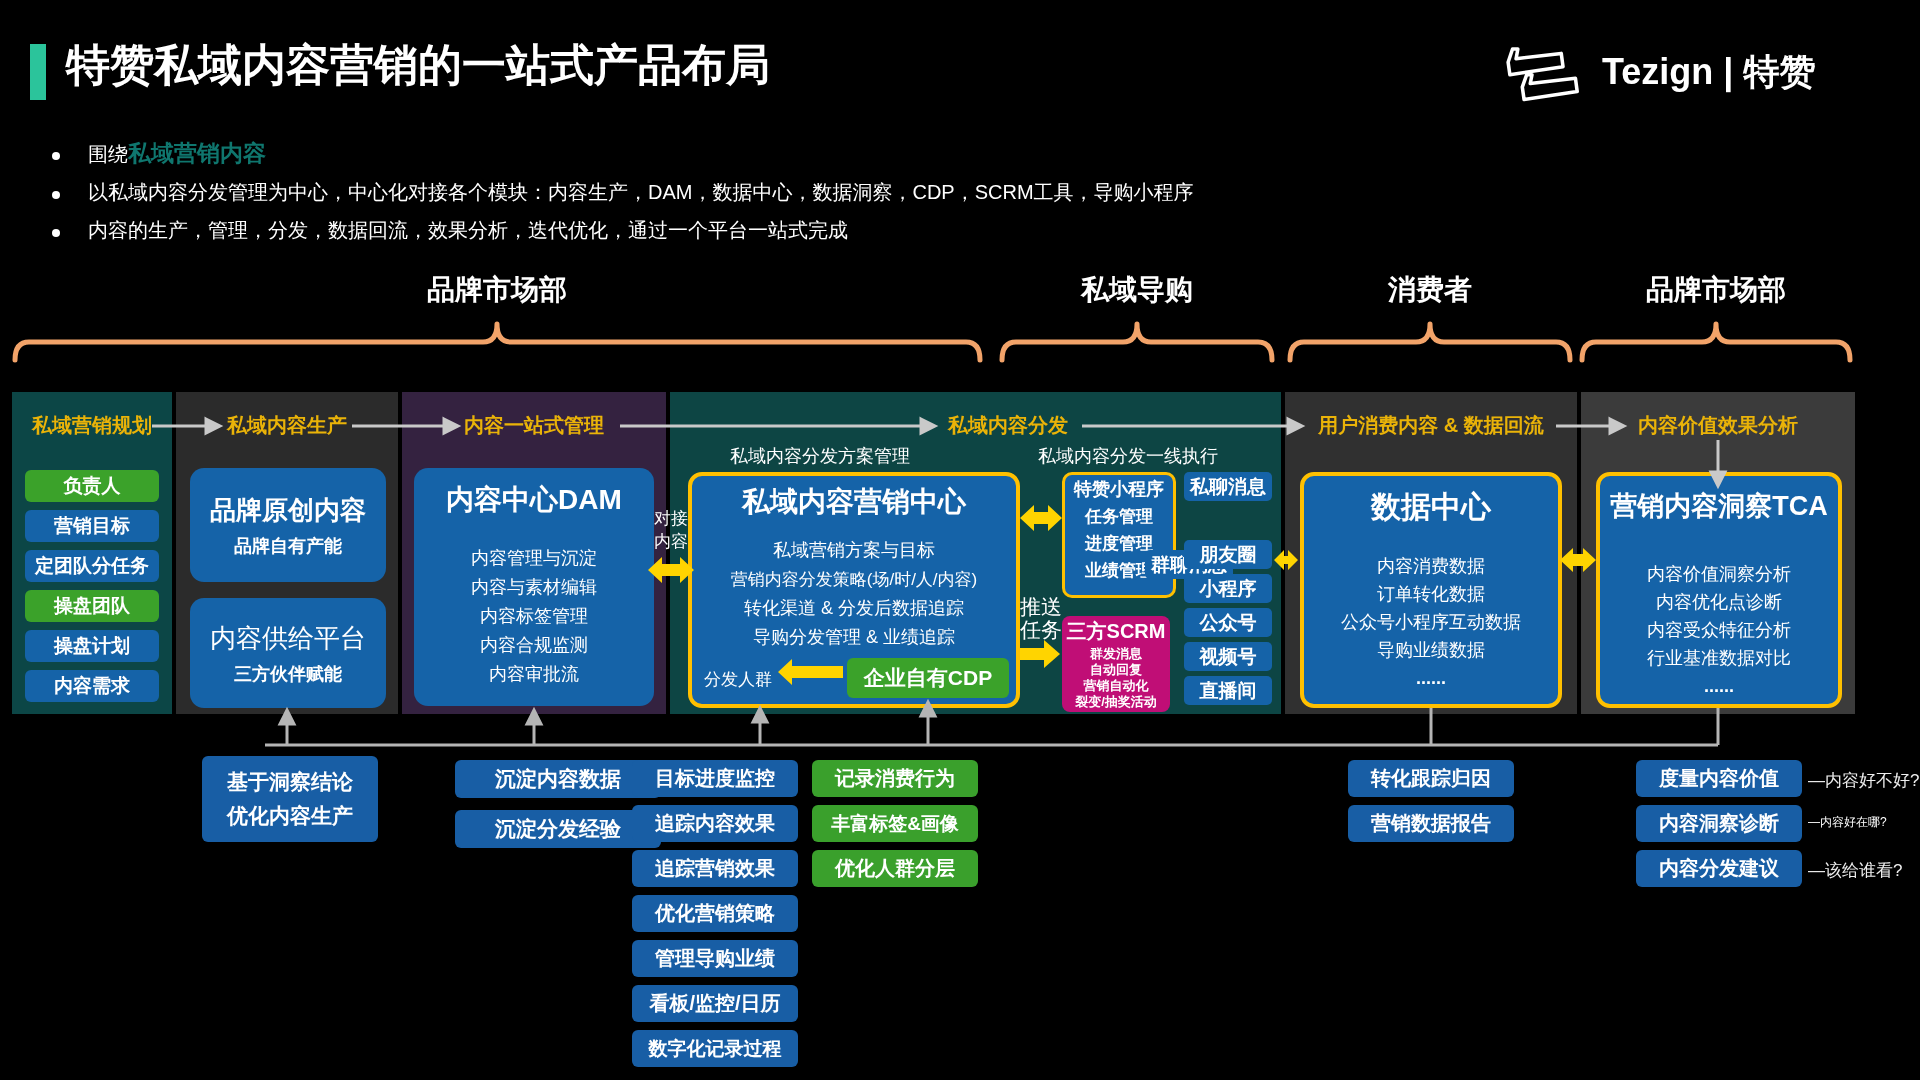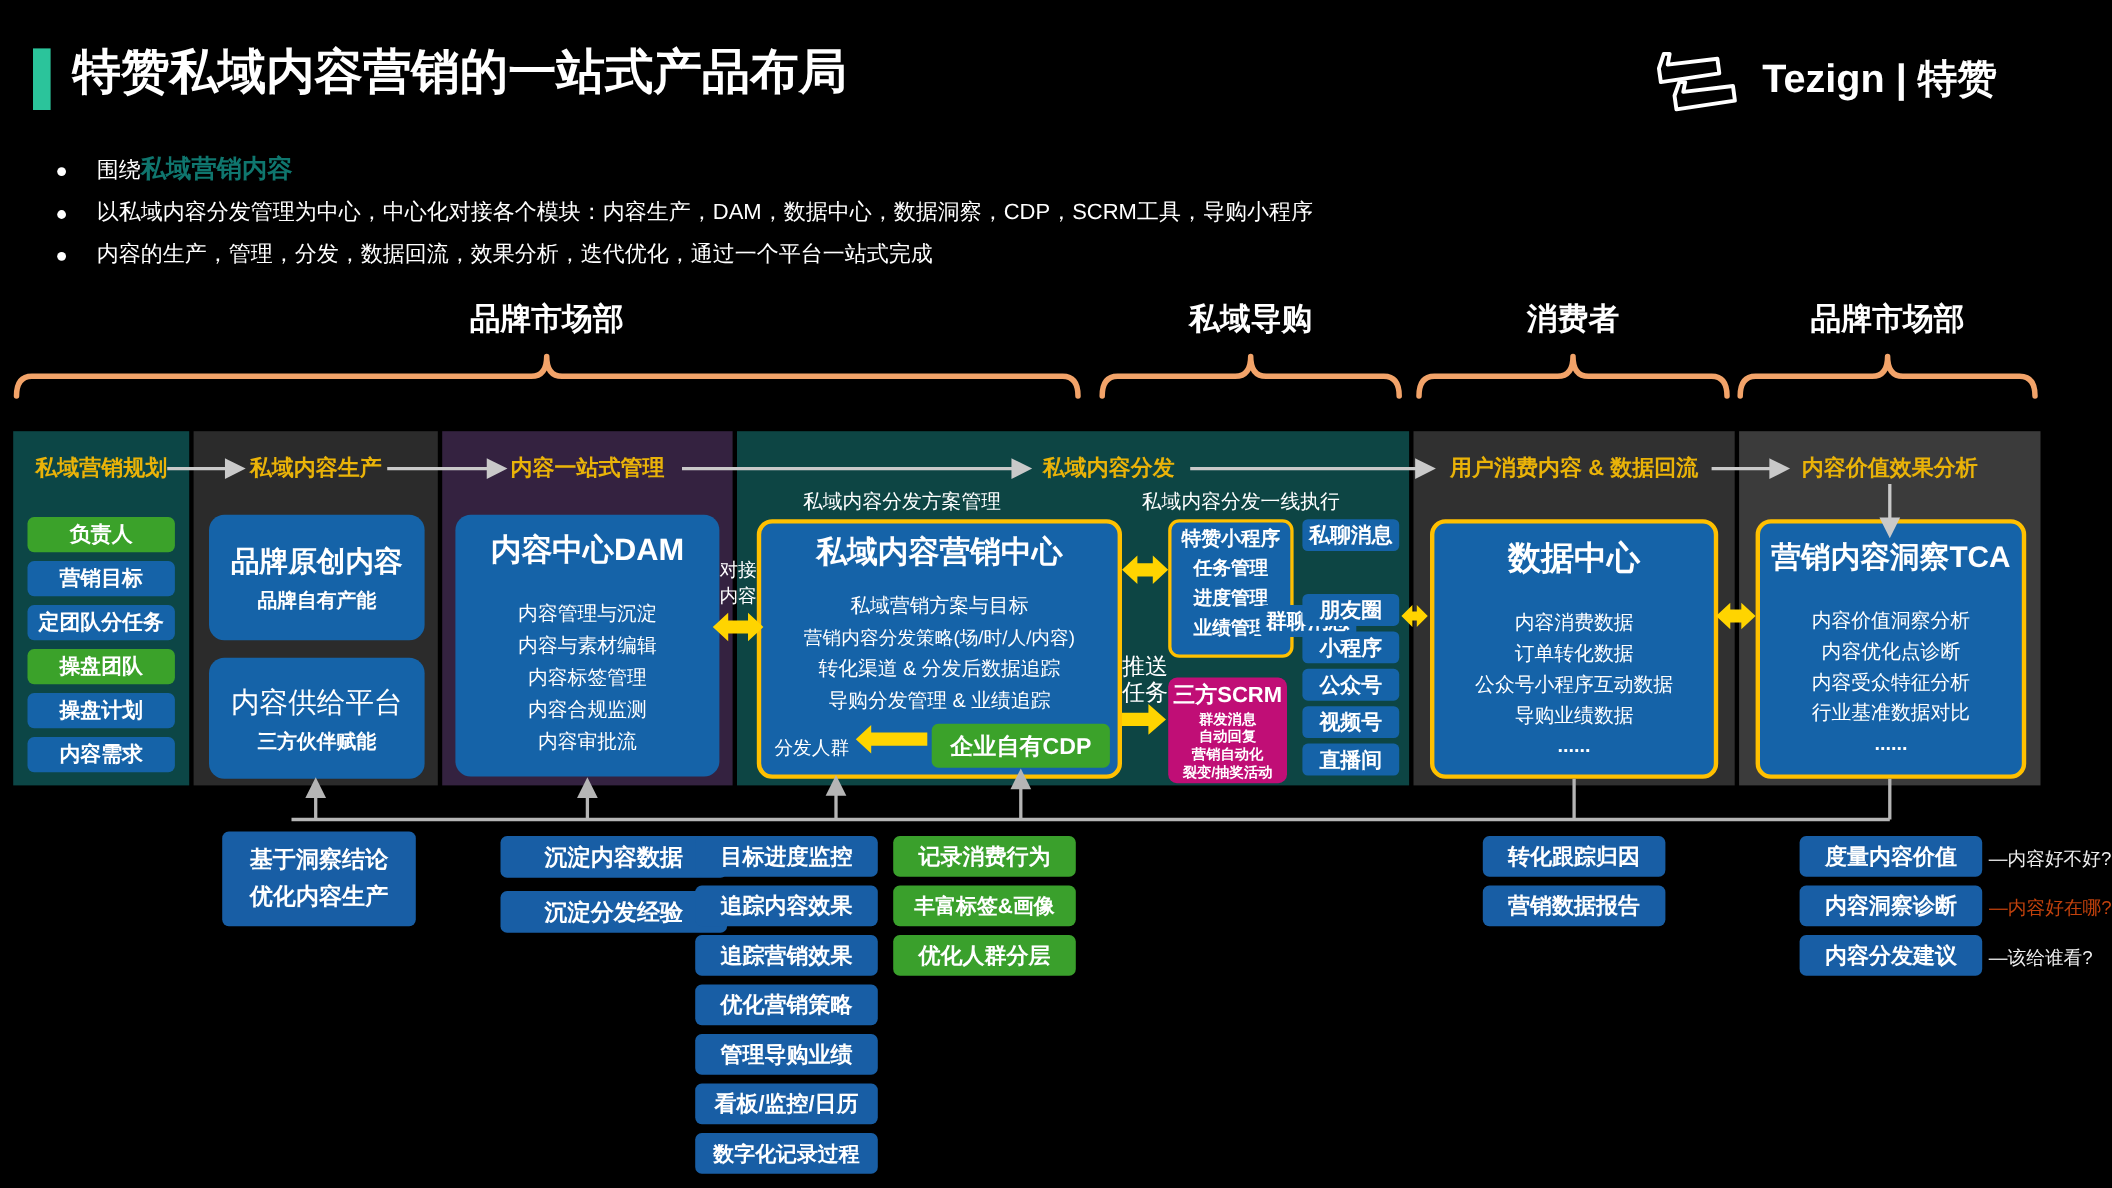--- a/index.html
+++ b/index.html
@@ -149,21 +149,21 @@
       <div style="line-height:28px;">内容消费数据</div>
       <div style="line-height:28px;">订单转化数据</div>
       <div style="line-height:28px;">公众号小程序互动数据</div>
       <div style="line-height:28px;">导购业绩数据</div>
       <div style="line-height:28px;font-weight:bold;">......</div>
     </div>
   </div>
 
   <div class="abs bigbox goldborder" style="left:1596px;top:472px;width:238px;height:228px;">
     <div class="ctr" style="height:60px;font-size:27px;font-weight:bold;">营销内容洞察TCA</div>
-    <div class="itemlist" style="margin-top:14px;">
+    <div class="itemlist" style="margin-top:24px;">
       <div style="line-height:28px;">内容价值洞察分析</div>
       <div style="line-height:28px;">内容优化点诊断</div>
       <div style="line-height:28px;">内容受众特征分析</div>
       <div style="line-height:28px;">行业基准数据对比</div>
       <div style="line-height:28px;font-weight:bold;">......</div>
     </div>
   </div>
 
   <div class="abs note prewrap" style="left:202px;top:756px;width:176px;height:86px;font-size:21px;line-height:34px;">基于洞察结论
 优化内容生产</div>
@@ -184,21 +184,21 @@
   <div class="abs note green" style="left:812px;top:850px;width:166px;height:37px;">优化人群分层</div>
 
   <div class="abs note" style="left:1348px;top:760px;width:166px;height:37px;">转化跟踪归因</div>
   <div class="abs note" style="left:1348px;top:805px;width:166px;height:37px;">营销数据报告</div>
 
   <div class="abs note" style="left:1636px;top:760px;width:166px;height:37px;">度量内容价值</div>
   <div class="abs note" style="left:1636px;top:805px;width:166px;height:37px;">内容洞察诊断</div>
   <div class="abs note" style="left:1636px;top:850px;width:166px;height:37px;">内容分发建议</div>
 
   <div class="abs" style="left:1808px;top:769px;width:112px;height:24px;font-size:17px;color:#EFEFEF;">—内容好不好?</div>
-  <div class="abs" style="left:1808px;top:814px;width:112px;height:24px;font-size:17px;color:#c2410c;text-align:center;">—内容好在哪?</div>
+  <div class="abs" style="left:1808px;top:814px;width:112px;height:24px;font-size:12px;color:#ffffff;">—内容好在哪?</div>
   <div class="abs" style="left:1808px;top:859px;width:112px;height:24px;font-size:17px;color:#EFEFEF;">—该给谁看?</div>
 
   <svg class="overlay" viewBox="0 0 1920 1080">
 
     <g stroke="#F2A369" stroke-width="5" fill="none" stroke-linecap="round" stroke-linejoin="round">
       <path d="M15 360 Q15 342 29 342 L483 342 Q497 342 497 324 Q497 342 511 342 L966 342 Q980 342 980 360"></path>
       <path d="M1002 360 Q1002 342 1016 342 L1123 342 Q1137 342 1137 324 Q1137 342 1151 342 L1258 342 Q1272 342 1272 360"></path>
       <path d="M1290 360 Q1290 342 1304 342 L1416 342 Q1430 342 1430 324 Q1430 342 1444 342 L1556 342 Q1570 342 1570 360"></path>
       <path d="M1582 360 Q1582 342 1596 342 L1702 342 Q1716 342 1716 324 Q1716 342 1730 342 L1836 342 Q1850 342 1850 360"></path>
     </g>

